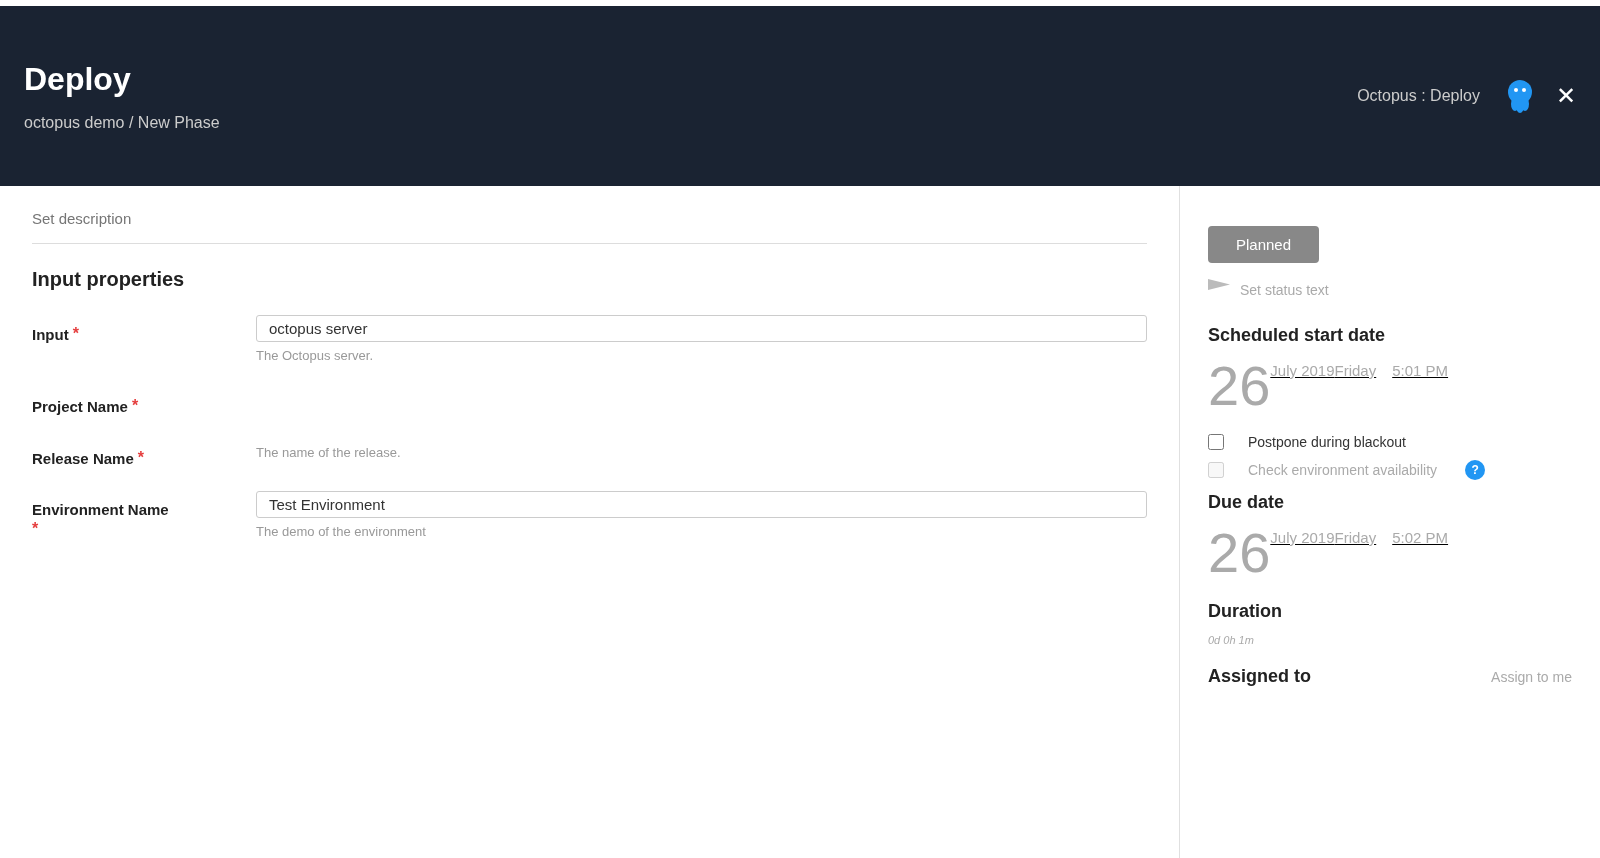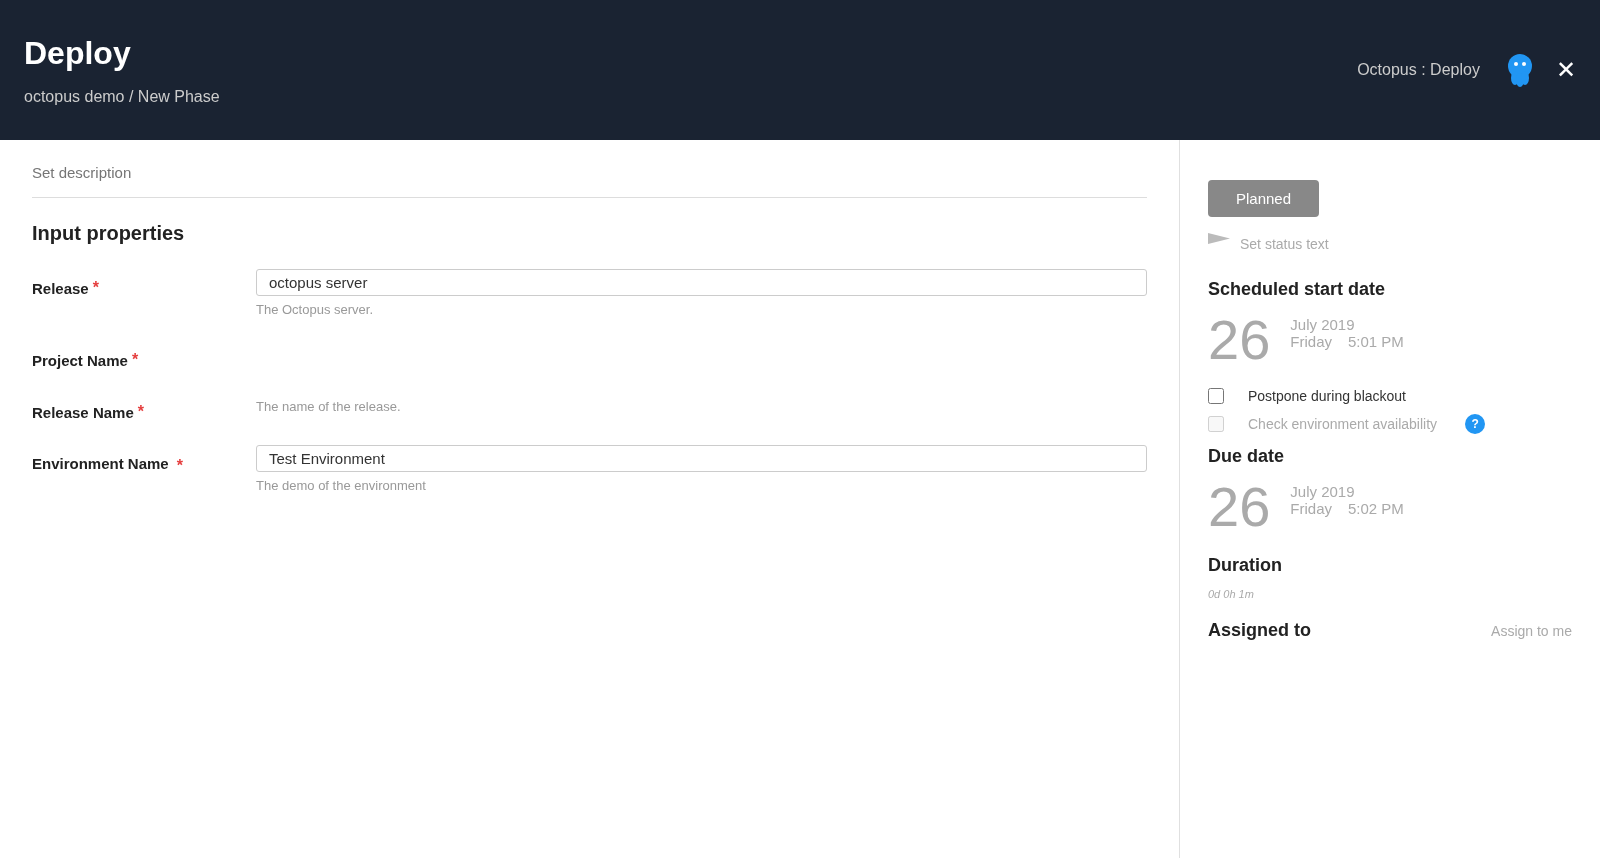--- a/index.html
+++ b/index.html
@@ -15,22 +15,23 @@
 
     
     .header {
       background: #1a2332;
       color: #fff;
       padding: 0 24px;
       display: flex;
       align-items: center;
       justify-content: space-between;
       flex-shrink: 0;
-      height: 140px;
+      height: 180px;
       flex-direction: row;
+      margin-top: 6px;
     }
 
     .header-left {
       display: flex;
       flex-direction: column;
       justify-content: center;
       height: 100%;
       padding: 20px 0;
     }
 
@@ -205,35 +206,36 @@
     .section-heading {
       font-size: 18px;
       font-weight: 700;
       color: #222;
       margin-bottom: 12px;
     }
 
     .date-block {
       display: flex;
       align-items: flex-start;
-      gap: 20px;
+      gap: 0;
       margin-bottom: 20px;
+      text-align: center;
     }
 
     .date-day {
       font-size: 56px;
       font-weight: 300;
       color: #aaa;
       line-height: 1;
     }
 
     .date-details {
       display: flex;
-      flex-direction: column;
       padding-top: 4px;
+      text-decoration: underline;
     }
 
     .date-month-year {
       font-size: 15px;
       color: #aaa;
     }
 
     .date-day-name {
       font-size: 15px;
       color: #aaa;
@@ -335,21 +337,21 @@
   <div class="main-content">
 
     <div class="left-panel">
       <input class="description-field" type="text" placeholder="Set description" style="">
       <hr class="divider">
       <div class="section-title">Input properties</div>
 
       
       <div class="form-row">
         <div class="form-label">
-          <span>Release</span>
+          <span>Input</span>
           <span class="required-star">*</span>
         </div>
         <div class="form-field-wrapper">
           <input class="form-input" type="text" value="octopus server" style="">
           <span class="form-hint">The Octopus server.</span>
         </div>
       </div>
 
       
       <div class="form-row">
@@ -365,21 +367,21 @@
           <span>Release Name</span>
           <span class="required-star">*</span>
         </div>
         <div class="form-field-wrapper">
           <span class="form-hint">The name of the release.</span>
         </div>
       </div>
 
       
       <div class="form-row">
-        <div class="form-label" style="flex-direction:row; align-items:flex-start; gap:8px;">
+        <div class="form-label" style="flex-direction:column; align-items:flex-start; gap:0;">
           <span>Environment Name</span>
           <span class="required-star" style="margin-top:2px;">*</span>
         </div>
         <div class="form-field-wrapper">
           <input class="form-input" type="text" value="Test Environment" style="">
           <span class="form-hint">The demo of the environment</span>
         </div>
       </div>
     </div>
 

